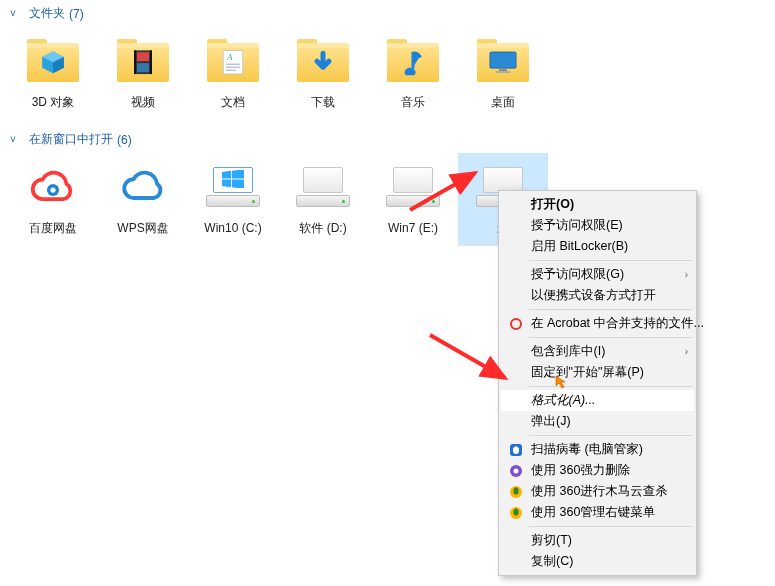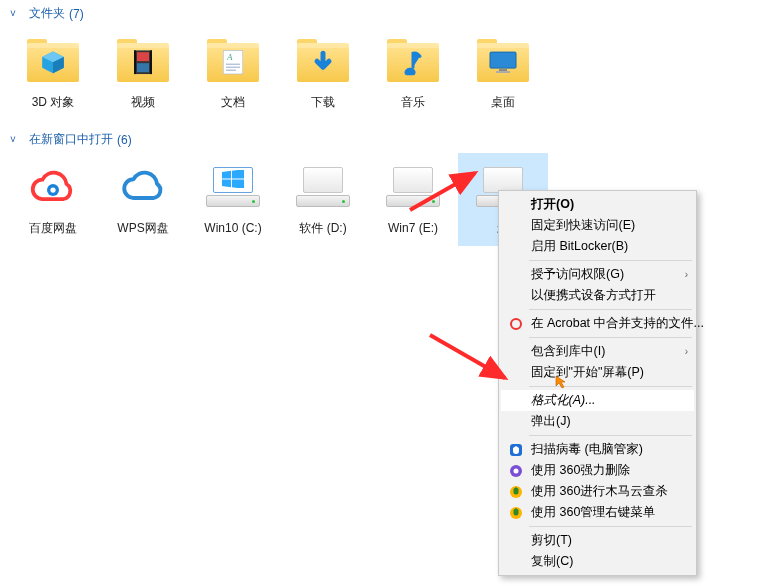--- a/index.html
+++ b/index.html
@@ -256,21 +256,21 @@
     </div>
     <div class="label">影</div>
   </div>
 </div>
 
 <div class="context-menu" id="ctx">
     <div class="cm-item" style="font-weight: 600;">
       <span>打开(O)</span>
     </div>
     <div class="cm-item">
-      <span>固定到快速访问(E)</span>
+      <span>授予访问权限(E)</span>
     </div>
     <div class="cm-item">
       <span>启用 BitLocker(B)</span>
     </div>
     <div class="cm-sep"></div>
     <div class="cm-item">
       <span>授予访问权限(G)</span>
       <span class="sub-arrow">›</span>
     </div>
     <div class="cm-item">

